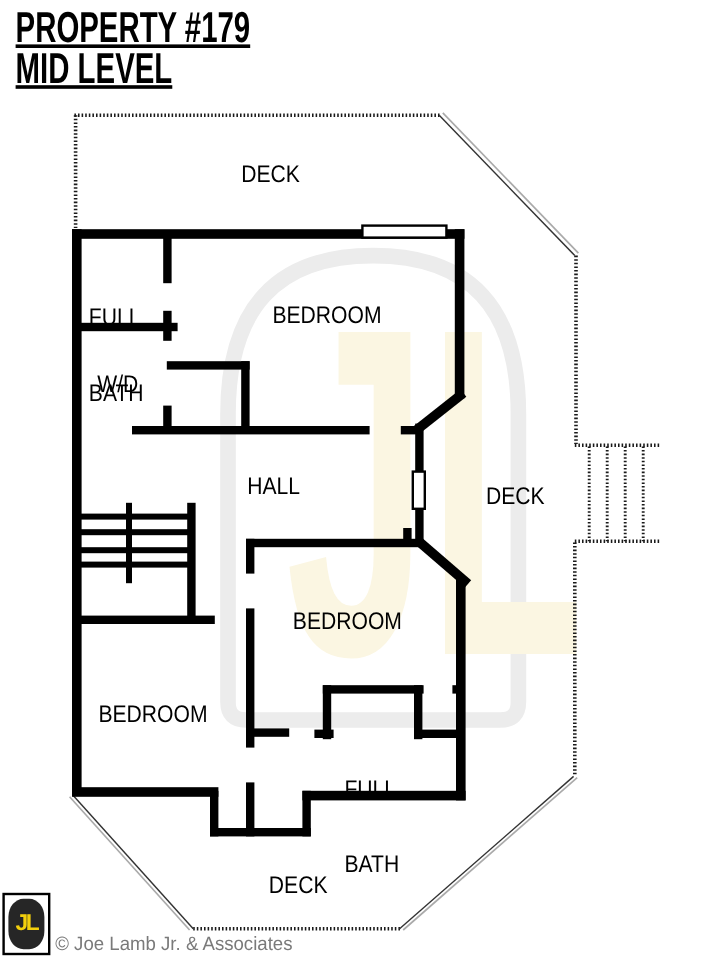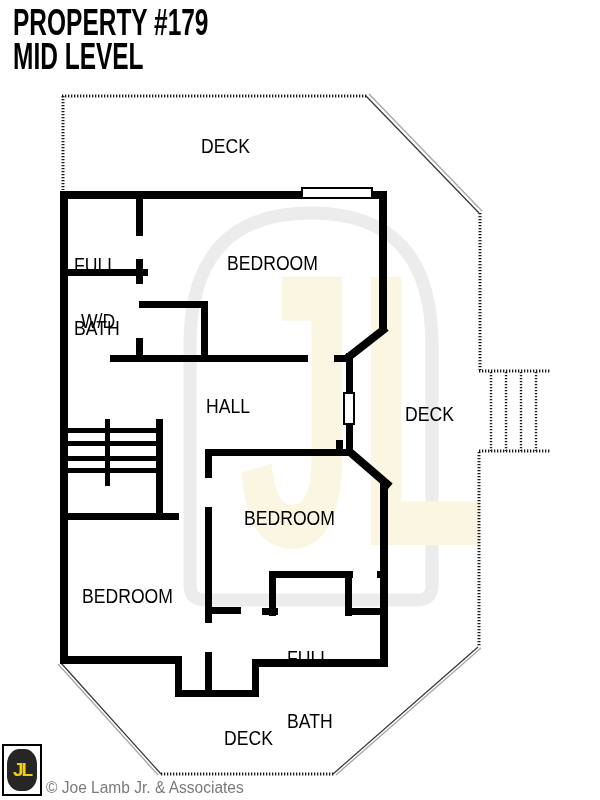--- a/index.html
+++ b/index.html
@@ -1,21 +1,21 @@
 <!DOCTYPE html>
 <html><head>
 <meta charset="utf-8">
 <style>
   html,body{margin:0;padding:0;background:#fff;}
   .page{
     position:relative;width:600px;height:800px;background:#ffffff;overflow:hidden;
     font-family:"Liberation Sans",sans-serif;
   }
   .abs{position:absolute;}
-  .title-block{left:13px;top:6px;color:#000;}
+  .title-block{left:13px;top:6px;color:#000;text-decoration:underline;}
   .title-line{
     font-size:36px;font-weight:bold;line-height:34px;white-space:pre;
     transform:scaleX(0.68);transform-origin:left top;letter-spacing:0px;
   }
   .room-label{
     position:absolute;color:#000;font-size:20px;line-height:21px;white-space:pre;
     transform:scaleX(0.88);transform-origin:left top;z-index:3;
   }
   svg{position:absolute;left:0;top:0;}
   .plan-svg{z-index:2;}

